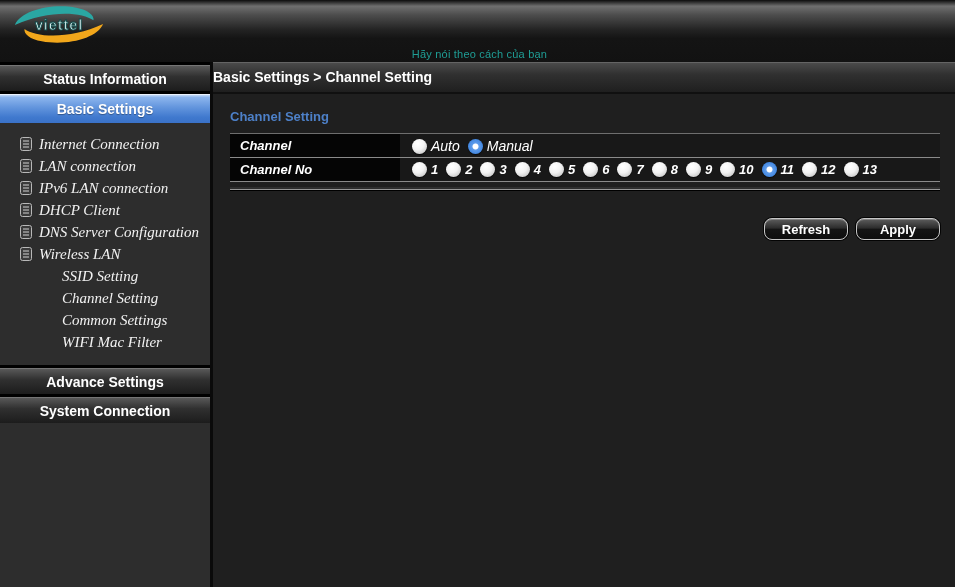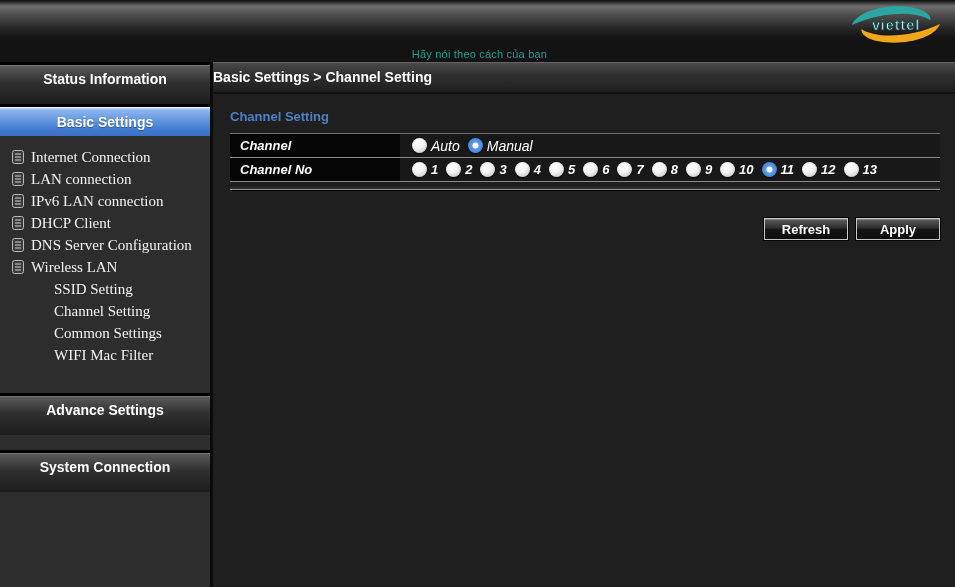--- a/index.html
+++ b/index.html
@@ -4,46 +4,46 @@
 <style>
   * { margin:0; padding:0; box-sizing:border-box; }
   html,body { width:955px; height:587px; overflow:hidden; background:#000; }
   body { font-family:"Liberation Sans", sans-serif; }
 
   
   .top-header {
     height:62px; position:relative;
     background:linear-gradient(180deg,#0c0c0c 0%,#6f6f6f 10%,#4d4d4d 24%,#232323 48%,#141414 62%,#121212 100%);
   }
-  .logo-wrap { position:absolute; left:0; right:0; top:3px; text-align:right; }
+  .logo-wrap { position:absolute; left:0; right:0; top:3px; text-align:left; }
   .tagline { position:absolute; left:4px; right:0; bottom:2px; text-align:center;
     color:#1f9e96; font-size:11px; letter-spacing:.2px; }
 
   
   .layout { display:flex; height:525px; }
   .sidebar { width:210px; background:#2d2d2d; display:flex; flex-direction:column; }
   .v-sep { width:3px; background:#0a0a0a; }
   .main { flex:1; background:#1f1f1f; }
 
   
   .side-header {
-    height:42px; line-height:29px; text-align:center; color:#fff;
+    height:29px; line-height:29px; text-align:center; color:#fff;
     font-size:14px; font-weight:bold; cursor:pointer;
     background:linear-gradient(180deg,#5c5c5c 0%,#303030 45%,#1c1c1c 100%);
     box-shadow:inset 0 1px 0 #757575;
     border-top:3px solid #000;
   }
   .side-header.active {
     height:32px; line-height:30px;
     background:linear-gradient(180deg,#d9e8fb 0%,#8cb5ed 12%,#6496de 45%,#4079ce 80%,#3a72c8 100%);
     box-shadow:inset 0 1px 0 #eaf2fd;
     text-shadow:0 1px 1px rgba(0,0,0,.35);
   }
-  .side-header.bottom { margin-top:15px; }
-  .menu { padding:10px 0 12px 4px; flex:0 0 auto; }
+  .side-header.bottom { margin-top:0; }
+  .menu { padding:10px 0 12px 12px; flex:0 0 auto;font-style:italic; }
   .menu-item {
     display:flex; align-items:center; height:22px; color:#f2f2f2; cursor:pointer;
     font-family:"Liberation Serif", serif; font-size:15px;
   }
   .menu-item .doc-icon { margin:0 7px 0 8px; flex:0 0 auto; display:inline-flex; }
   .menu-item.sub { padding-left:50px; }
   .side-fill { flex:1; }
 
   
   .breadcrumb-bar {
@@ -64,32 +64,32 @@
   }
   .value-cell { flex:1; background:#181818; display:flex; align-items:center; padding-left:12px; gap:8px; }
 
   .radio { width:15px; height:15px; border-radius:50%; display:inline-block; cursor:pointer;
     background:radial-gradient(circle at 38% 30%, #ffffff 0%, #f2f2f2 45%, #b5b5b5 100%);
     box-shadow:0 1px 1px rgba(0,0,0,.6);
   }
   .radio.selected {
     background:radial-gradient(circle at 50% 50%, #ffffff 0 2.6px, #5f9ceb 3.4px, #2a76d8 100%);
   }
-  .opt-group { display:inline-flex; align-items:flex-start; gap:4px; }
+  .opt-group { display:inline-flex; align-items:flex-end; gap:4px; }
   .opt-label { color:#fff; font-size:14px; }
   .opt-num { color:#fff; font-size:13px; font-weight:bold; }
 
   .groove {
     width:710px; height:3px; margin-top:5px; background:#969696;
     border-top:2px solid #2e2e2e; box-shadow:0 1px 0 #000;
   }
 
   .button-row { width:710px; display:flex; justify-content:flex-end; gap:8px; margin-top:28px; }
   .btn {
-    width:84px; height:22px; border-radius:0; cursor:pointer;
+    width:84px; height:22px; border-radius:8px; cursor:pointer;
     border:1px solid #c6c6c6; color:#fff; font-size:13px; font-weight:bold;
     background:linear-gradient(180deg,#5d5d5d 0%,#2c2c2c 45%,#141414 52%,#0e0e0e 100%);
     box-shadow:0 0 0 1px #040404, inset 0 1px 0 rgba(255,255,255,.25);
     font-family:"Liberation Sans", sans-serif;
   }
 </style>
 </head>
 <body>
 
 <div class="top-header">

